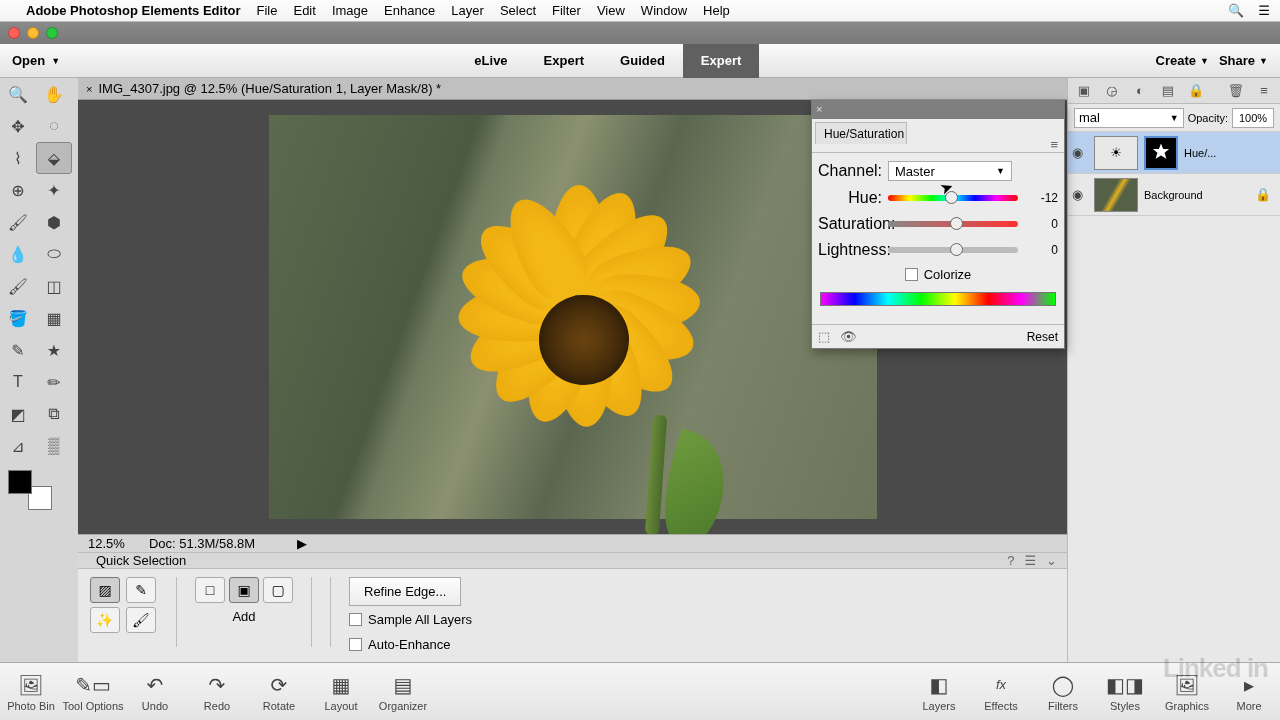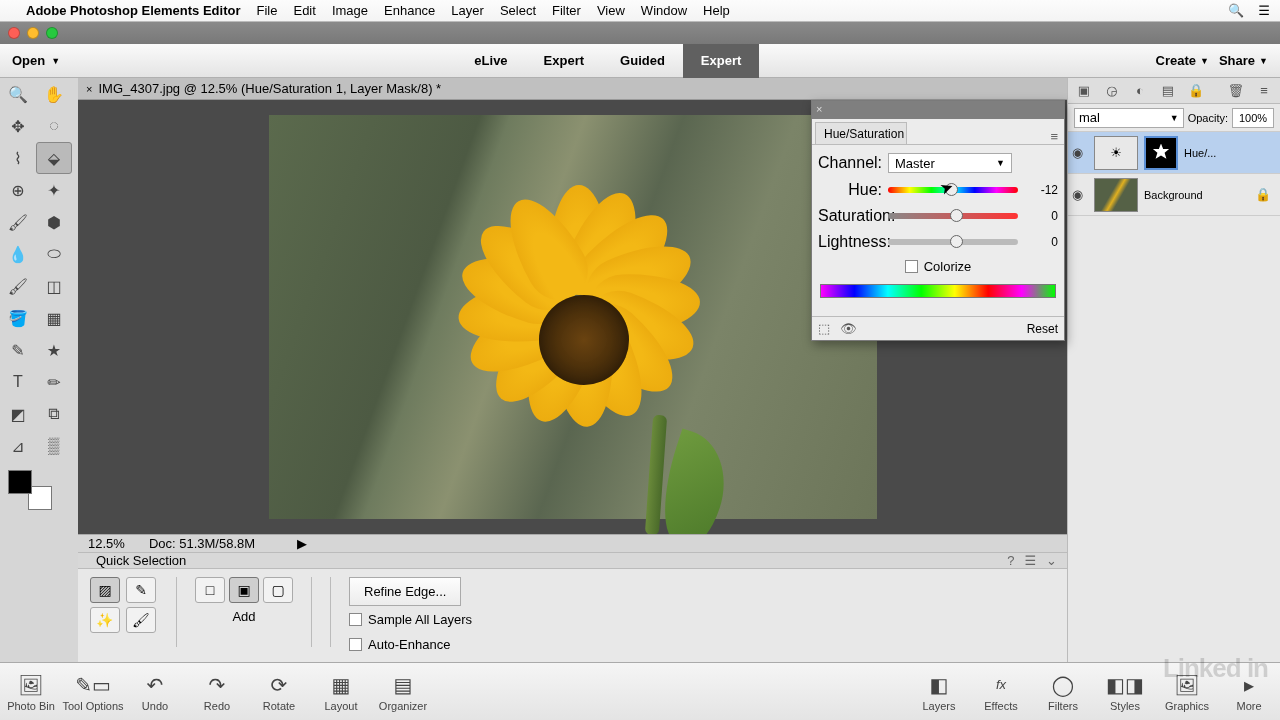--- a/index.html
+++ b/index.html
@@ -89,21 +89,21 @@
 .thumb.adj { background:#e8e8e8; }
 .mask { width:34px; height:34px; border:2px solid #5a8fd6; background:#000; display:flex; align-items:center; justify-content:center; }
 .mask-inner { width:18px; height:18px; background:#fff; clip-path:polygon(50% 0%,62% 30%,95% 30%,70% 52%,80% 85%,50% 66%,20% 85%,30% 52%,5% 30%,38% 30%); }
 .ly-name { font-size:11px; }
 .bgthumb { width:44px; height:34px; border:1px solid #888; background:linear-gradient(120deg,#556146 40%,#e0b020 50%,#556146 60%); }
 
 
 .hspanel { position:absolute; left:811px; top:100px; width:254px; background:#ececec; border:1px solid #7a7a7a; box-shadow:2px 4px 10px rgba(0,0,0,.35); z-index:50; }
 .hspanel .tabhdr { height:18px; background:#7f7f7f; display:flex; align-items:center; }
 .hspanel .tabhdr .x { width:14px; height:14px; color:#ddd; font-size:11px; margin-left:4px; }
-.hspanel .tabname { background:#e2e2e2; height:22px; display:flex; align-items:center; padding:0 8px; border:1px solid #bbb; border-bottom:none; width:92px; font-size:12px; margin:3px 0 0 3px; position:relative; }
+.hspanel .tabname { background:#e2e2e2; height:22px; display:flex; align-items:center; padding:0 8px; border:1px solid #bbb; border-bottom:none; width:92px; font-size:12px; margin:3px 0 8px 3px; position:relative; }
 .hspanel .tabrow { display:flex; border-bottom:1px solid #bbb; align-items:flex-end; }
 .hspanel .menu-icon { margin-left:auto; margin-right:6px; color:#666; font-size:13px; }
 .hspanel .body { padding:8px 6px; }
 .hsrow { display:flex; align-items:center; margin-bottom:8px; gap:6px; }
 .hsrow .lbl { width:64px; text-align:right; font-size:16px; }
 .channel-dd { flex:1; height:20px; border:1px solid #aaa; background:#fff; display:flex; align-items:center; justify-content:space-between; padding:0 6px; font-size:12px; margin-right:46px; }
 .hs-slider { flex:1; position:relative; height:14px; }
 .hs-slider .track { position:absolute; left:0; right:0; top:4px; height:6px; border-radius:3px; }
 .track.hue { background:linear-gradient(90deg,#ff0000,#ffff00,#00ff00,#00ffff,#0000ff,#ff00ff,#ff0000); }
 .track.sat { background:linear-gradient(90deg,#888,#f33); }

